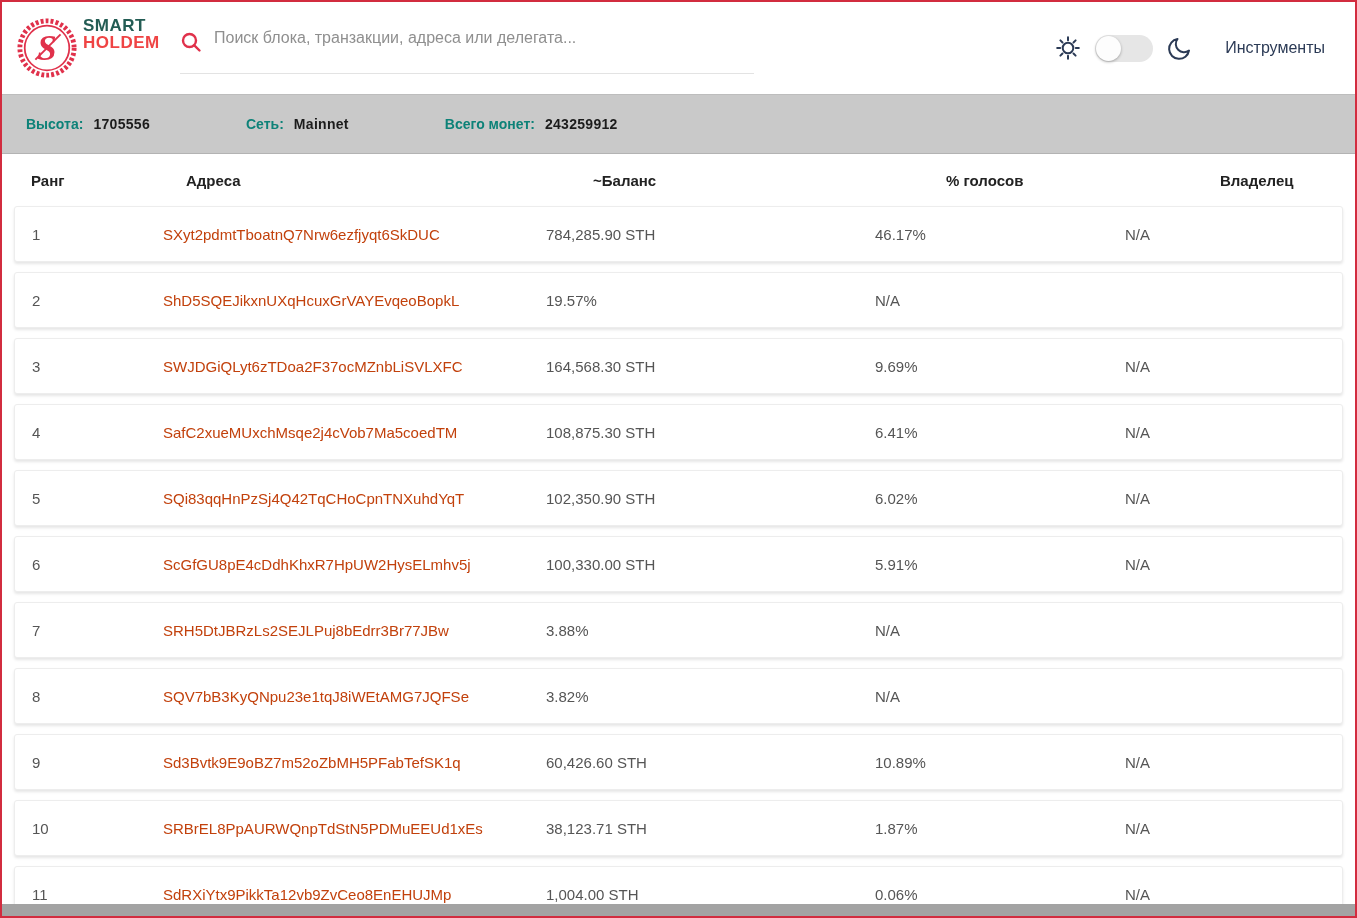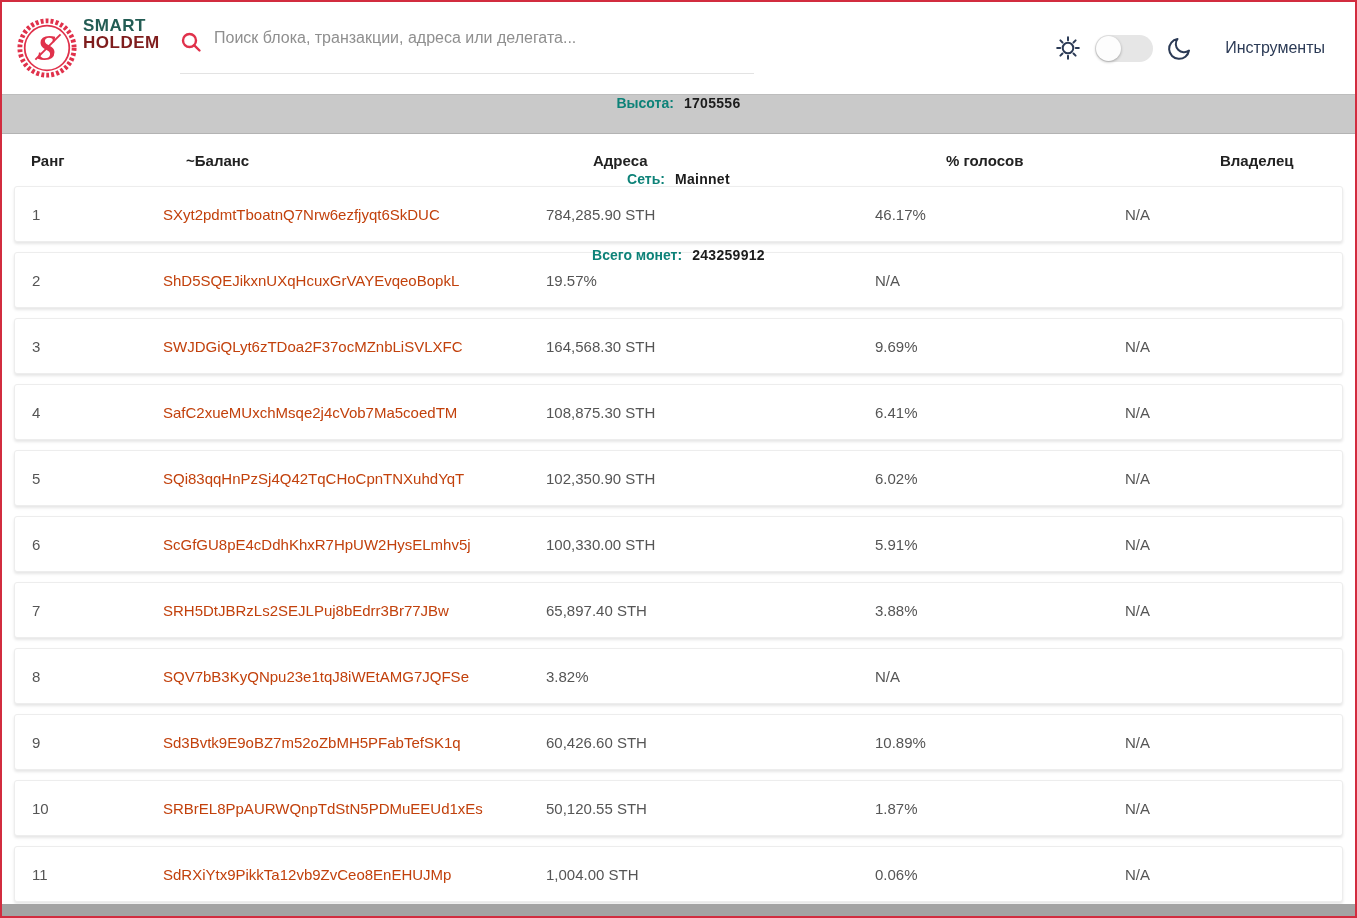--- a/index.html
+++ b/index.html
@@ -6,35 +6,35 @@
   body { background:#fff; font-family:"Liberation Sans", sans-serif; }
   .page {
     width:1357px; height:918px; border:2px solid #d22c3f;
     background:#ffffff; position:relative; overflow:hidden;
   }
   
   .topbar { height:92px; display:flex; align-items:center; padding:0 30px 0 14px; background:#fff; }
   .logo { display:flex; gap:5px; width:152px; cursor:pointer; flex-shrink:0; }
   .logo-text { display:flex; flex-direction:column; line-height:1.02; }
   .logo-smart { color:#235c54; font-weight:bold; font-size:17px; letter-spacing:0.5px; }
-  .logo-holdem { color:#7f1d1d; font-weight:bold; font-size:17px; letter-spacing:0.5px; }
+  .logo-holdem { color:#ef4444; font-weight:bold; font-size:17px; letter-spacing:0.5px; }
   .search { display:flex; align-items:flex-start; gap:12px; width:574px; margin-left:12px;
             border-bottom:1px solid #e3e3e3; padding:6px 0 20px; }
   .search-icon-svg { flex-shrink:0; margin-top:2px; }
   .search-input { border:none; outline:none; width:520px; font-size:16px;
                   font-family:"Liberation Sans", sans-serif; color:#444; background:transparent; }
   .search-input::placeholder { color:#8f8f8f; }
   .right-controls { margin-left:auto; display:flex; align-items:center; gap:14px; }
   .toggle { width:58px; height:27px; border-radius:14px; background:#e6e6e6; position:relative; cursor:pointer; }
   .knob { width:25px; height:25px; border-radius:50%; background:#fdfdfd; position:absolute; top:1px; left:1px;
           box-shadow:0 1px 3px rgba(0,0,0,0.3); }
   .tools { color:#2b3a55; font-size:16px; font-weight:normal; margin-left:18px; cursor:pointer; }
   
-  .statusbar { height:40px; background:#c9c9c9; border-top:1px solid #bdbdbd; border-bottom:1px solid #b3b3b3;
-               display:flex; align-items:center; padding:0 24px; gap:60px;flex-direction:column; }
+  .statusbar { height:60px; background:#c9c9c9; border-top:1px solid #bdbdbd; border-bottom:1px solid #b3b3b3;
+               display:flex; align-items:center; padding:0 24px; gap:96px; }
   .status-item { display:flex; align-items:center; gap:10px; font-size:14px; }
   .status-label { color:#0d8278; font-weight:bold; }
   .status-value { color:#1c1c1c; font-weight:bold; letter-spacing:0.3px; }
   
   .table { padding:0 12px; }
   .thead, .row { display:grid; grid-template-columns:131px 383px 329px 250px 1fr; align-items:center; padding-left:17px; }
   .thead { height:52px; font-size:15px; font-weight:bold; color:#222;gap:24px; }
   .row { height:56px; background:#fff; border:1px solid #ededed; border-radius:3px;
          box-shadow:0 2px 3px rgba(0,0,0,0.10); margin-bottom:10px; font-size:15px; color:#555; }
   .cell-address { color:#c2410c; cursor:pointer; }
@@ -104,22 +104,22 @@
     </div>
     <div class="status-item">
       <span class="status-label">Всего монет:</span>
       <span class="status-value">243259912</span>
     </div>
   </div>
 
   <main class="table">
     <div class="thead">
       <span>Ранг</span>
+      <span>Адреса</span>
       <span>~Баланс</span>
-      <span>Адреса</span>
       <span>% голосов</span>
       <span>Владелец</span>
     </div>
 
     <div class="row">
       <span>1</span>
       <span class="cell-address">SXyt2pdmtTboatnQ7Nrw6ezfjyqt6SkDUC</span>
       <span>784,285.90 STH</span>
       <span>46.17%</span>
       <span>N/A</span>
@@ -154,41 +154,40 @@
     <div class="row">
       <span>6</span>
       <span class="cell-address">ScGfGU8pE4cDdhKhxR7HpUW2HysELmhv5j</span>
       <span>100,330.00 STH</span>
       <span>5.91%</span>
       <span>N/A</span>
     </div>
     <div class="row">
       <span>7</span>
       <span class="cell-address">SRH5DtJBRzLs2SEJLPuj8bEdrr3Br77JBw</span>
-      <span>65,897.40 STH</span>
       <span>3.88%</span>
       <span>N/A</span>
     </div>
     <div class="row">
       <span>8</span>
       <span class="cell-address">SQV7bB3KyQNpu23e1tqJ8iWEtAMG7JQFSe</span>
       <span>3.82%</span>
       <span>N/A</span>
     </div>
     <div class="row">
       <span>9</span>
       <span class="cell-address">Sd3Bvtk9E9oBZ7m52oZbMH5PFabTefSK1q</span>
       <span>60,426.60 STH</span>
       <span>10.89%</span>
       <span>N/A</span>
     </div>
     <div class="row">
       <span>10</span>
       <span class="cell-address">SRBrEL8PpAURWQnpTdStN5PDMuEEUd1xEs</span>
-      <span>50,120.55 STH</span>
+      <span>38,123.71 STH</span>
       <span>1.87%</span>
       <span>N/A</span>
     </div>
     <div class="row">
       <span>11</span>
       <span class="cell-address">SdRXiYtx9PikkTa12vb9ZvCeo8EnEHUJMp</span>
       <span>1,004.00 STH</span>
       <span>0.06%</span>
       <span>N/A</span>
     </div>

